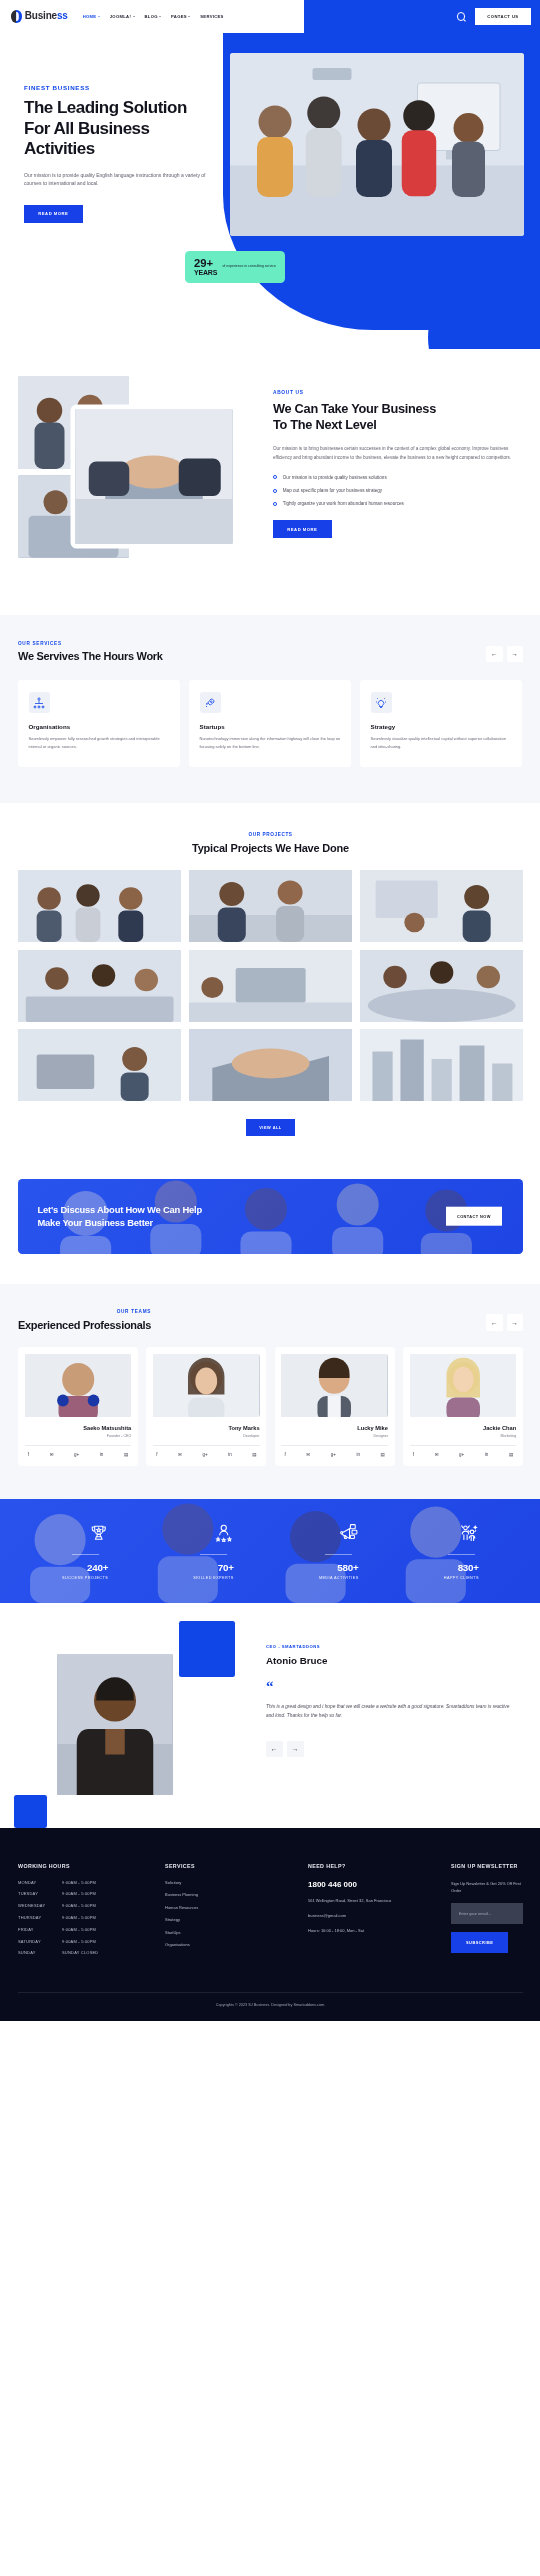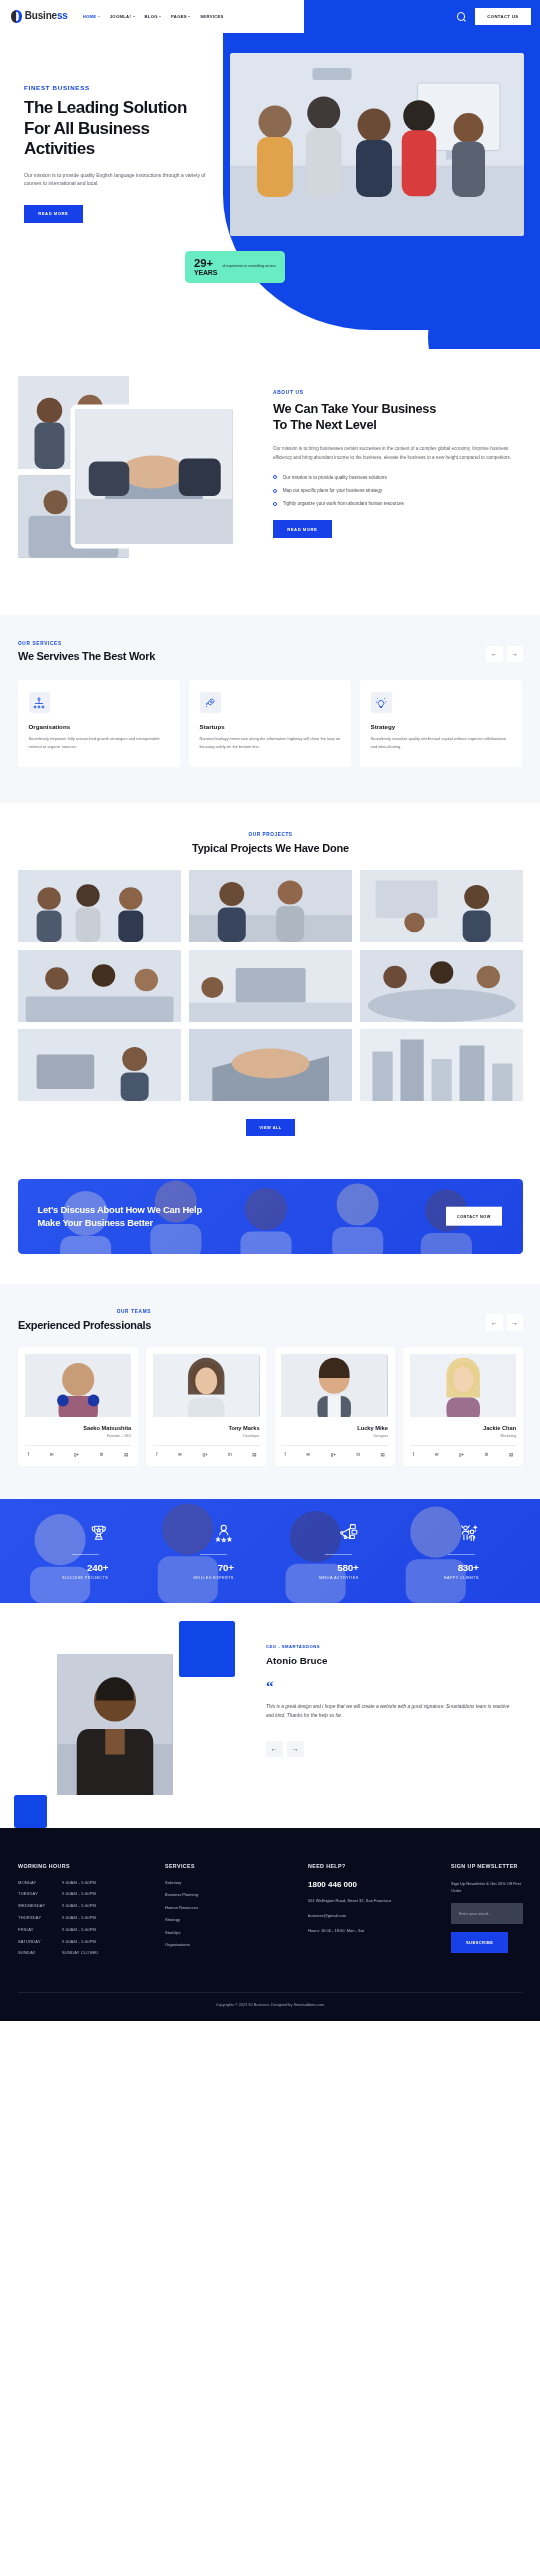--- a/index.html
+++ b/index.html
@@ -347,21 +347,21 @@
           </div>
       </div>
       <div class="btn-blue" style="margin-top:13.5px">READ MORE</div>
     </div>
   </div>
 
   <div class="services">
     <div class="sec-head">
       <div>
         <div class="eyebrow" style="font-size:4.7px">OUR SERVICES</div>
-        <div class="sec-h2">We Servives The Best Work</div>
+        <div class="sec-h2">We Servives The Hours Work</div>
       </div>
       <div class="arrows">
         <div class="arrow-btn">←</div>
         <div class="arrow-btn">→</div>
       </div>
     </div>
     <div class="svc-cards">
       <div class="svc-card">
         <div class="svc-ico">
           <svg width="12" height="12" viewBox="0 0 24 24" fill="none" stroke="#1046e8" stroke-width="1.6">

